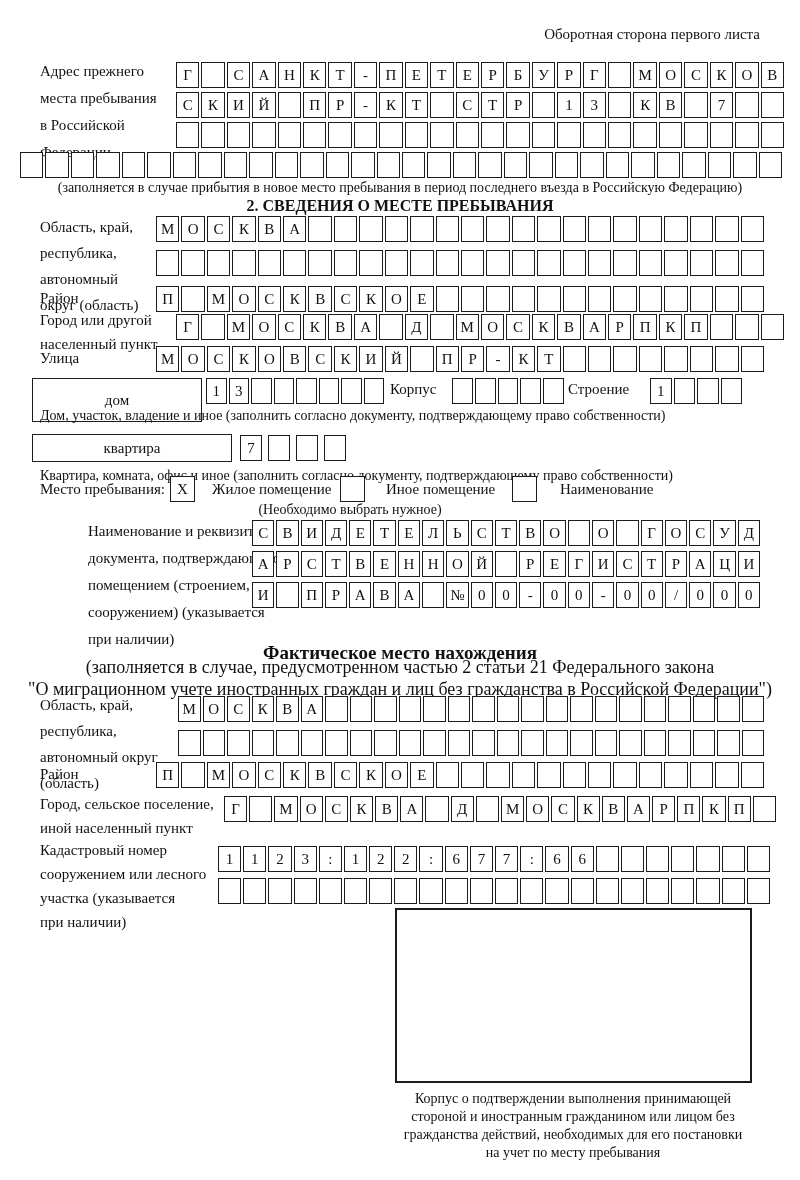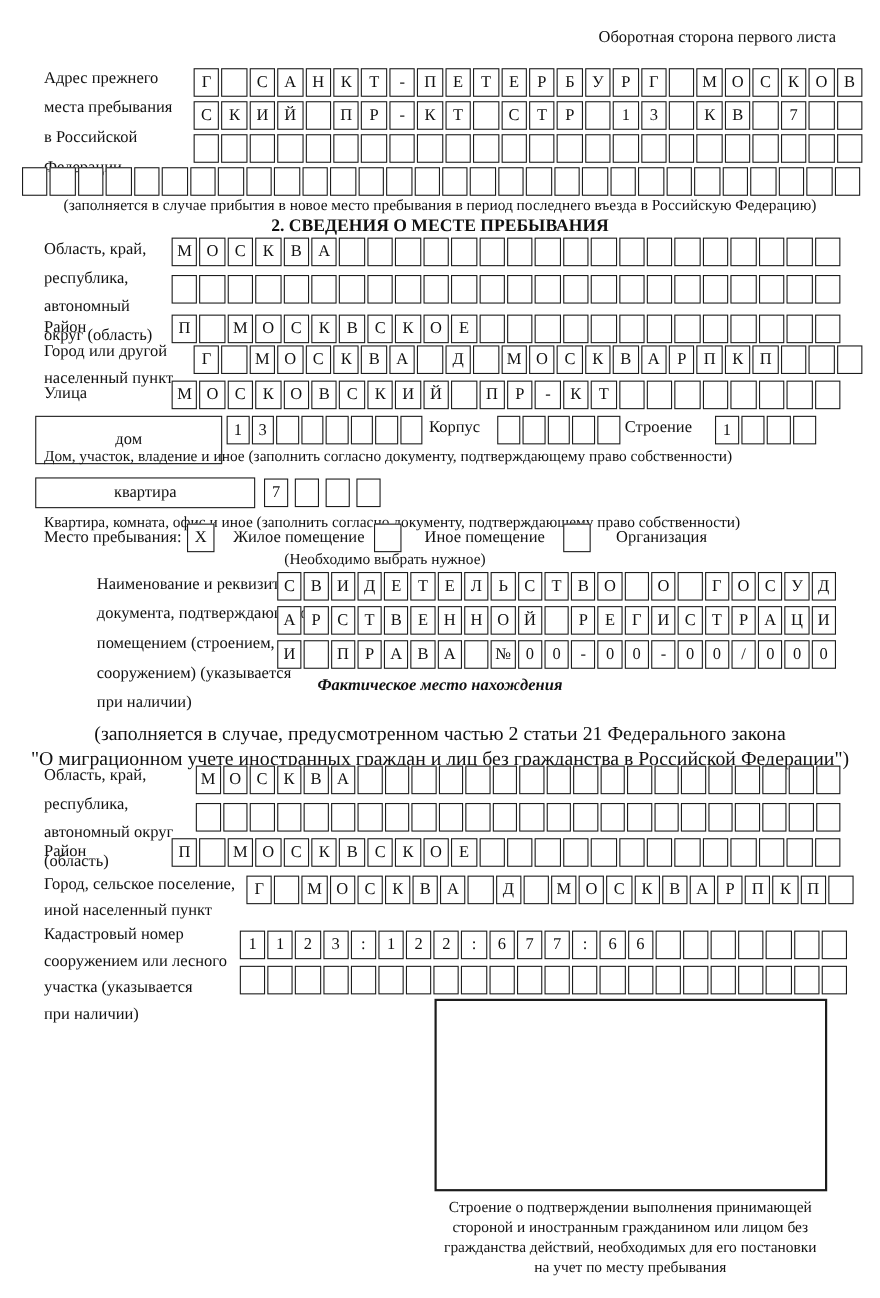--- a/index.html
+++ b/index.html
@@ -348,21 +348,21 @@
       <span class="cell"></span>
     </div>
   <div class="caption" style="left:40px;top:468px;">Квартира, комната, офис и иное (заполнить согласно документу, подтверждающему право собственности)</div>
 
   <div class="label" style="left:40px;top:481px;">Место пребывания:</div>
   <div class="checkbox" style="left:170px;top:476px;">X</div>
   <div class="label" style="left:212px;top:481px;">Жилое помещение</div>
   <div class="checkbox" style="left:340px;top:476px;"></div>
   <div class="label" style="left:386px;top:481px;">Иное помещение</div>
   <div class="checkbox" style="left:512px;top:476px;"></div>
-  <div class="label" style="left:560px;top:481px;">Организация</div>
+  <div class="label" style="left:560px;top:481px;">Наименование</div>
   <div class="caption" style="left:150px;top:502px;width:400px;text-align:center;">(Необходимо выбрать нужное)</div>
 
   <div class="lines lh27" style="left:40px;top:518px;margin-left:48px;">
       <div class="ln">Наименование и реквизиты</div>
       <div class="ln">документа, подтверждающего</div>
       <div class="ln">помещением (строением,</div>
       <div class="ln">сооружением) (указывается</div>
       <div class="ln">при наличии)</div>
     </div>
   <div class="cellrow" style="left:252px;top:520px;width:508px;">
@@ -428,21 +428,21 @@
       <span class="cell">0</span>
       <span class="cell">-</span>
       <span class="cell">0</span>
       <span class="cell">0</span>
       <span class="cell">/</span>
       <span class="cell">0</span>
       <span class="cell">0</span>
       <span class="cell">0</span>
     </div>
 
-  <div class="label bold center" style="top:615px;font-size:15px;font-style:italic;">Фактическое место нахождения</div>
+  <div class="label bold center" style="top:642px;font-size:19px;">Фактическое место нахождения</div>
   <div class="lines lh22 center" style="top:656px;font-size:18px;">
       <div class="ln">(заполняется в случае, предусмотренном частью 2 статьи 21 Федерального закона</div>
       <div class="ln">"О миграционном учете иностранных граждан и лиц без гражданства в Российской Федерации")</div>
     </div>
 
   <div class="lines lh26" style="left:40px;top:692px;">
       <div class="ln">Область, край,</div>
       <div class="ln">республика,</div>
       <div class="ln">автономный округ</div>
       <div class="ln">(область)</div>
@@ -607,19 +607,19 @@
       <span class="cell"></span>
       <span class="cell"></span>
       <span class="cell"></span>
       <span class="cell"></span>
       <span class="cell"></span>
       <span class="cell"></span>
     </div>
 
   <div class="bigbox" style="left:395px;top:908px;width:357px;height:175px;"></div>
   <div class="stampcap lines lh18" style="left:346px;top:1090px;width:454px;">
-      <div class="ln">Строение о подтверждении выполнения принимающей</div>
+      <div class="ln">Корпус о подтверждении выполнения принимающей</div>
       <div class="ln">стороной и иностранным гражданином или лицом без</div>
       <div class="ln">гражданства действий, необходимых для его постановки</div>
       <div class="ln">на учет по месту пребывания</div>
     </div>
 
 </div>
 
 </body></html>

